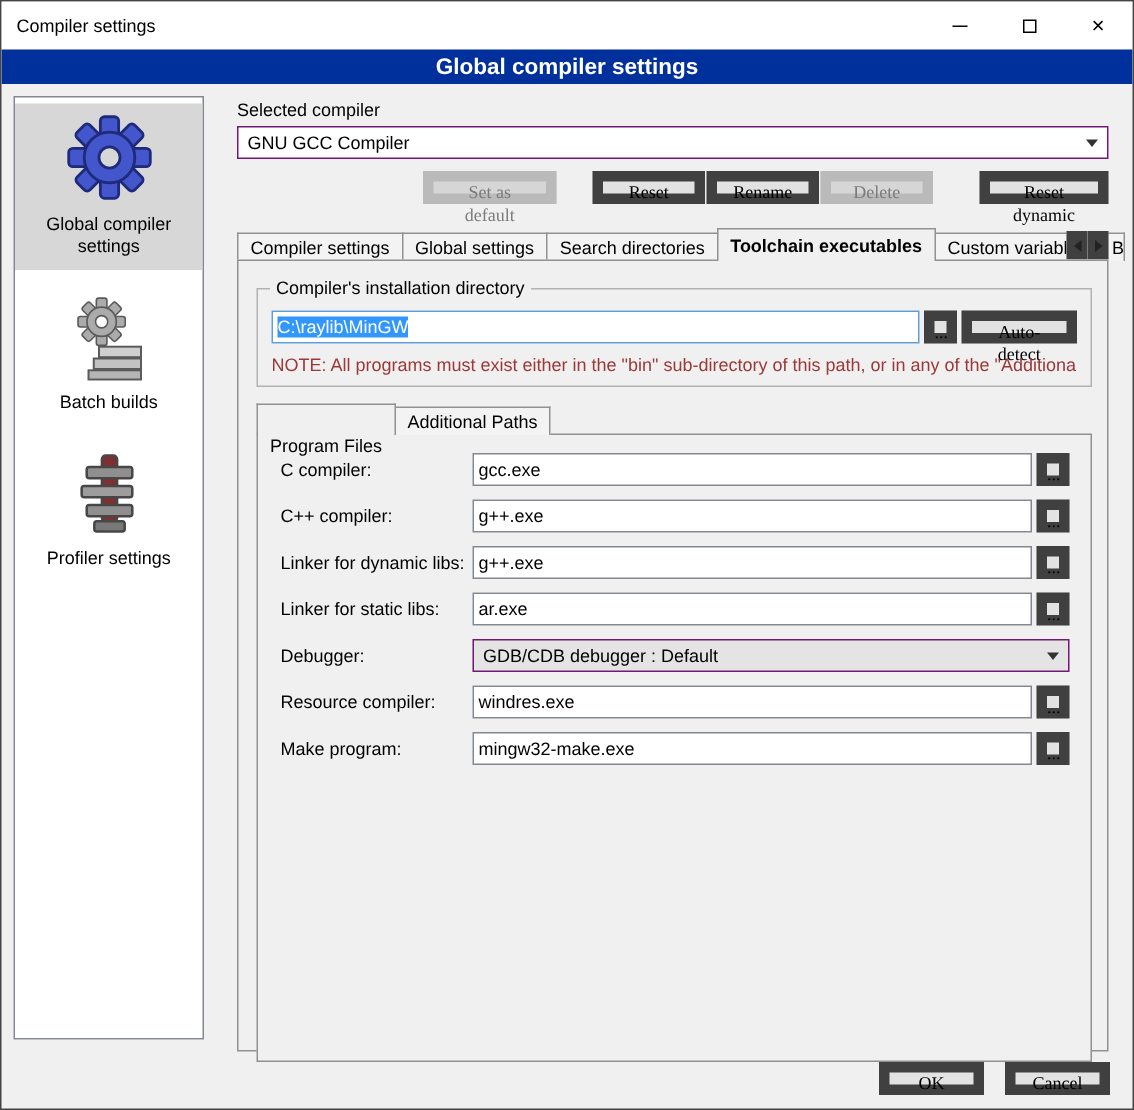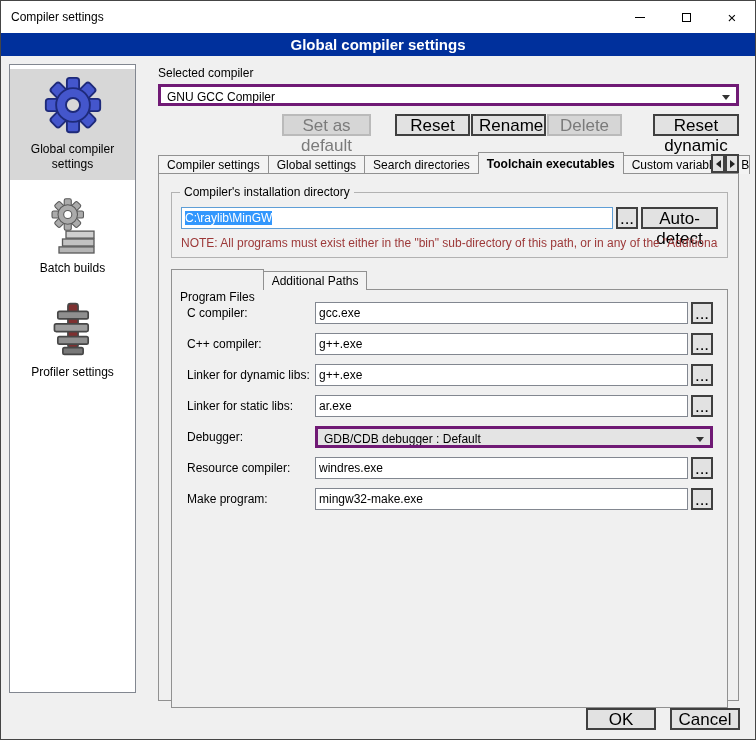--- a/index.html
+++ b/index.html
@@ -39,34 +39,34 @@
   .side-item { padding:6px 3px 8px; margin-top:4px; cursor:pointer; }
   .side-item.selected { background:#d7d7d7; }
   .side-item .side-label { margin-top:4px; line-height:1.25; }
   .side-item + .side-item { margin-top:10px; }
 
   
   .main { position:absolute; left:145px; top:55px; width:603px; bottom:40px; padding:10px 10px 0 12px; }
   .field-caption { font-size:12px; }
 
   .combo {
-    position:relative; height:22px; background:#fff; border:3px solid #701a75;
+    position:relative; height:22px; background:#fff; border:1px solid #701a75;
     line-height:20px; padding:0 24px 0 6px; margin-top:4px; cursor:default;
     white-space:nowrap; overflow:hidden;
   }
   .combo .arrow {
     position:absolute; right:6px; top:8px; width:0; height:0;
     border-left:4px solid transparent; border-right:4px solid transparent; border-top:5px solid #333;
   }
   .combo.gray { background:#e4e4e4; margin-top:0; }
 
   .btnrow { display:flex; margin-top:8px; width:100%; }
   button {
-    font-family:Liberation Sans, sans-serif; font-size:17px; height:22px;
-    background:#e2e2e2; border:2px solid #404040; cursor:pointer; padding:0 6px;
+    font-family:Liberation Serif, serif; font-size:12px; height:22px;
+    background:#e2e2e2; border:7px solid #404040; cursor:pointer; padding:0 6px;
   }
   button:disabled, button.disabled { background:#d6d6d6; color:#7b7b7b; border-color:#bababa; }
   .btn-setdefault { width:89px; margin-left:124px; }
   .btn-copy { width:75px; margin-left:24px; }
   .btn-rename { width:75px; margin-left:1px; }
   .btn-delete { width:75px; margin-left:1px; }
   .btn-reset { width:86px; margin-left:auto; }
 
   
   .tabstrip { display:flex; align-items:flex-end; height:22px; margin-top:16px; position:relative; }

